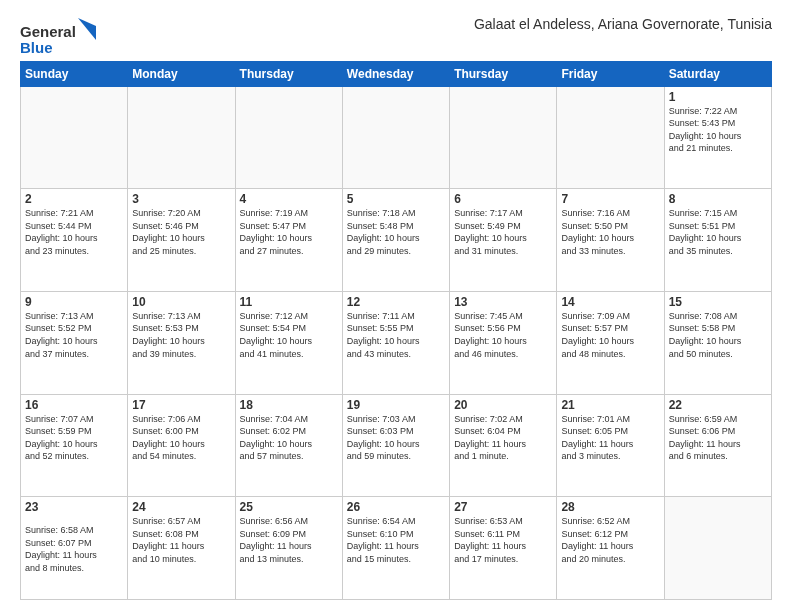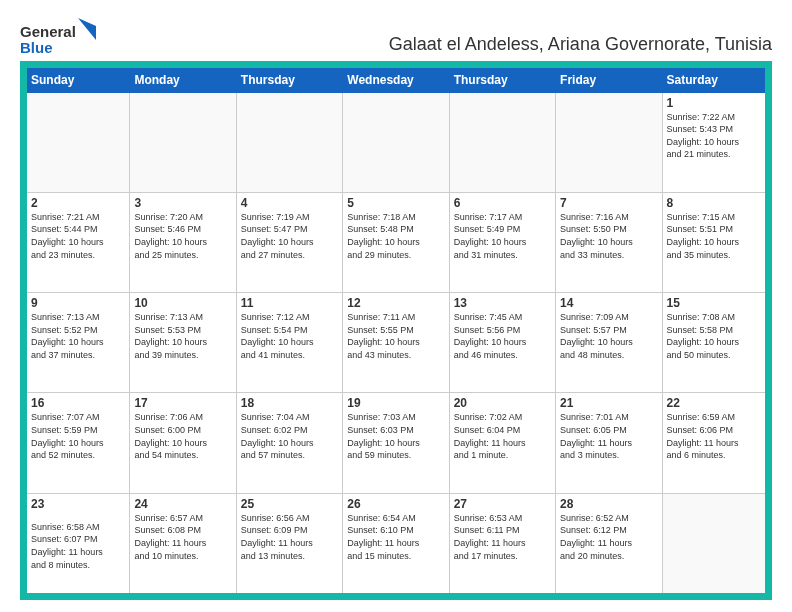--- a/index.html
+++ b/index.html
@@ -52,27 +52,27 @@
     .title-block {
       text-align: right;
     }
     .month-title {
       font-size: 36px;
       font-weight: bold;
       color: #333;
       line-height: 1.1;
     }
     .subtitle {
-      font-size: 18px;
-      color: #333;
-      margin-top: 18px;
+      font-size: 14px;
+      color: #333;
+      margin-top: 0;
     }
     .calendar {
       flex: 1;
-      border: 7px solid #14b8a6;
+      border: 1px solid #14b8a6;
       border-collapse: collapse;
       width: 100%;
       table-layout: fixed;
     }
     .calendar th {
       background: #1565c0;
       color: #fff;
       font-size: 12px;
       font-weight: bold;
       padding: 5px 4px;

